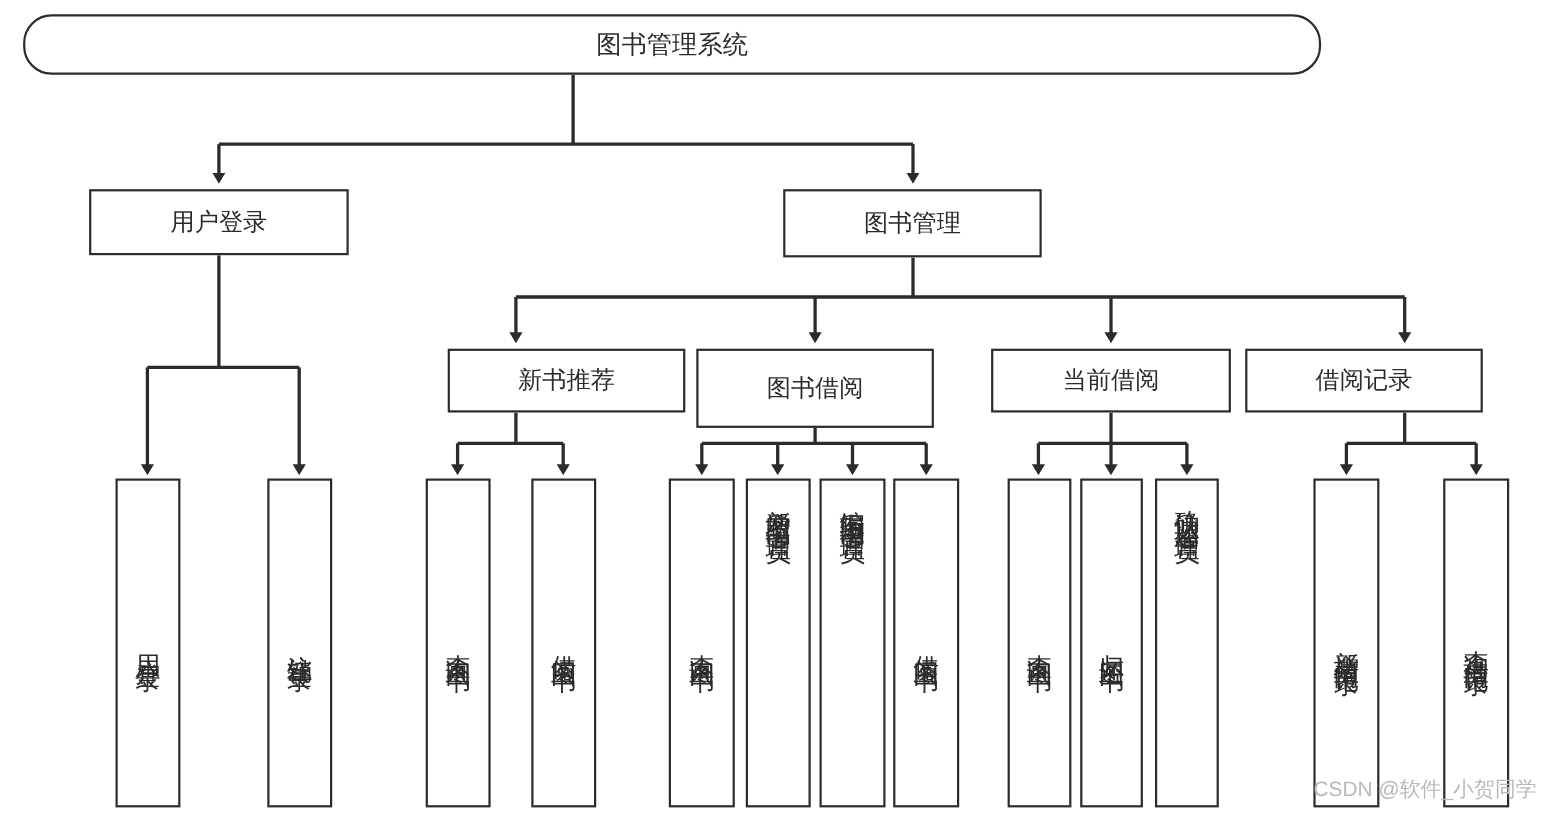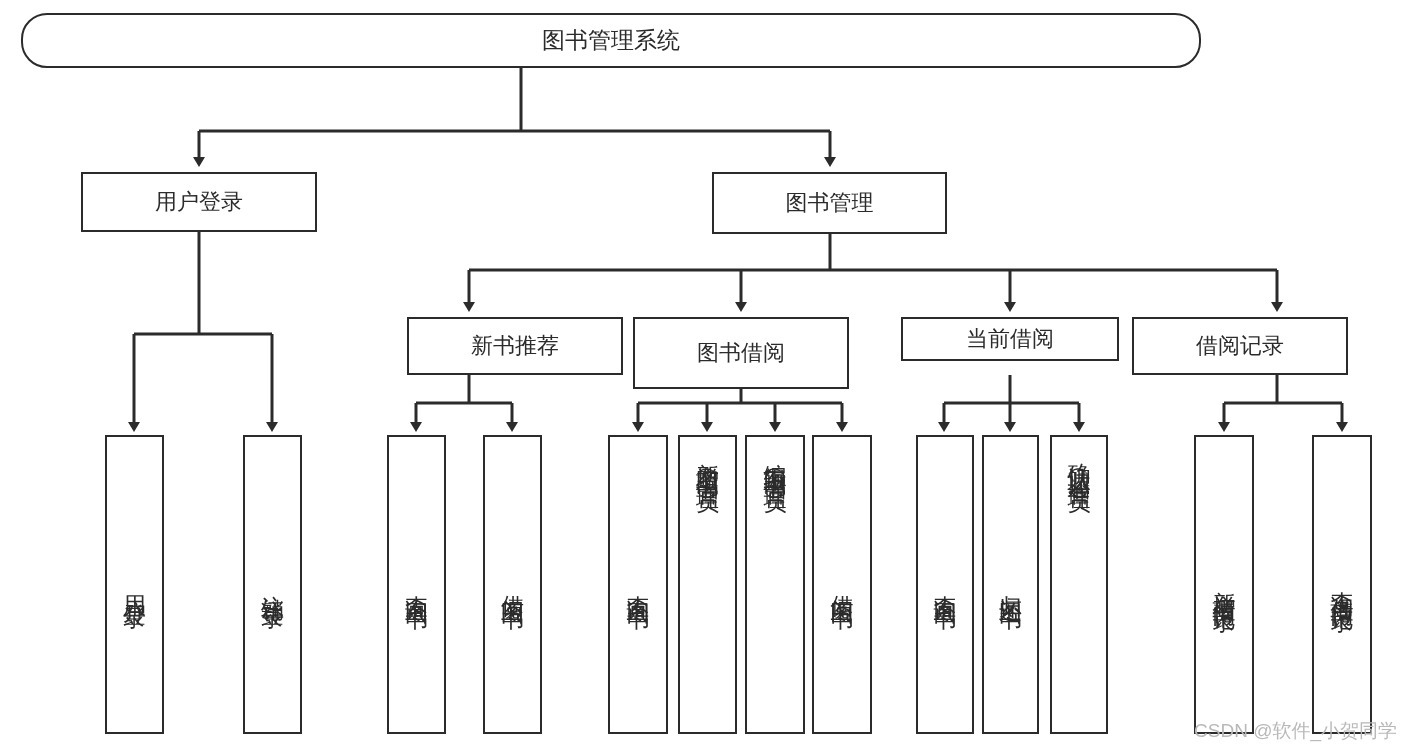--- a/index.html
+++ b/index.html
@@ -54,21 +54,21 @@
     font-size: 23px;
     letter-spacing: 4px;
     line-height: 1;
     white-space: pre;
   }
   .node.leaf.mid .label  { margin-top: auto; margin-bottom: auto; }
   .node.leaf.top .label  { margin-top: 8px; margin-bottom: auto; }
   #watermark {
     position: absolute;
     right: 8px;
-    bottom: 3px;
+    bottom: 16px;
     font-size: 19px;
     color: #b9b9b9;
     z-index: 5;
     white-space: nowrap;
     font-family: "Liberation Sans", "DejaVu Sans", sans-serif;
     text-align: center;
   }
 </style>
 </head>
 <body>
@@ -136,21 +136,21 @@
   <div class="node lvl2" style="left:712px; top:172px; width:235px; height:62px;">
     <span class="label">图书管理</span>
   </div>
 
   <div class="node lvl3" style="left:362px; top:317px; width:216px; height:58px;margin-left:45px;">
     <span class="label">新书推荐</span>
   </div>
   <div class="node lvl3" style="left:633px; top:317px; width:216px; height:72px;">
     <span class="label">图书借阅</span>
   </div>
-  <div class="node lvl3" style="left:901px; top:317px; width:218px; height:44px;">
+  <div class="node lvl3" style="left:901px; top:317px; width:218px; height:58px;">
     <span class="label">当前借阅</span>
   </div>
   <div class="node lvl3" style="left:1132px; top:317px; width:216px; height:58px;">
     <span class="label">借阅记录</span>
   </div>
 
   <div class="node leaf mid" style="left:105px; top:435px; width:59px; height:299px;">
     <span class="label">用户登录</span>
   </div>
   <div class="node leaf mid" style="left:243px; top:435px; width:59px; height:299px;">

